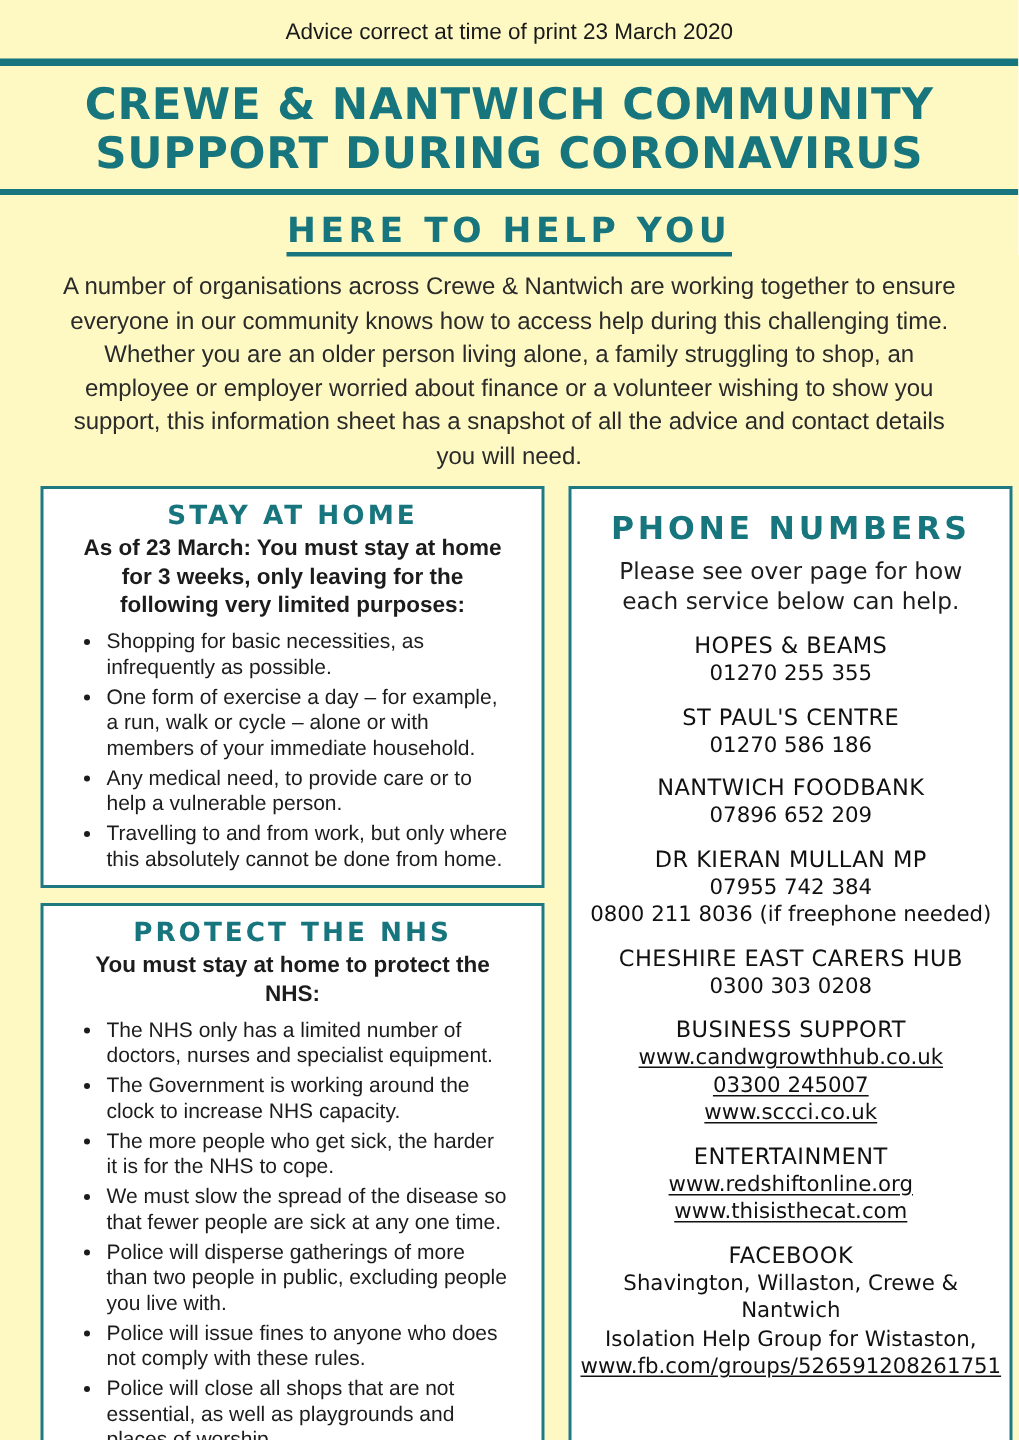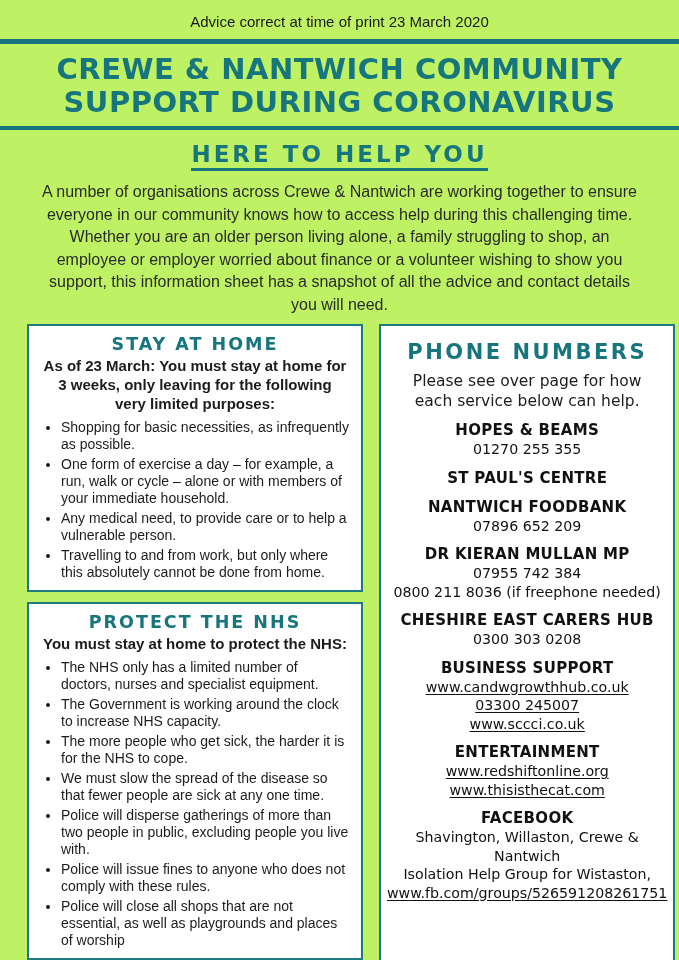--- a/index.html
+++ b/index.html
@@ -1,16 +1,16 @@
 <!DOCTYPE html>
 <html><head>
 <meta charset="utf-8">
 <style>
   html,body {margin:0; padding:0; background:#ffffff;}
-  .page {width:679px; height:960px; overflow:hidden; background:#bef264;
+  .page {width:679px; height:960px; overflow:hidden; background:#fef9c3;
          font-family:"Liberation Sans", sans-serif; color:#222; position:relative;}
 
   .notice {text-align:center; font-size:15px; padding-top:13px; color:#1a1a1a;}
   .bar {height:5px; background:#17757d; margin-top:9px;}
   .bar.second {height:4px; margin-top:7px;}
 
   .title {margin:9px 0 0; text-align:center; color:#17757d;
           font-family:"DejaVu Sans", sans-serif; font-weight:bold;
           font-size:29px; line-height:33px; letter-spacing:0.5px;}
   .tline {display:block;}
@@ -20,40 +20,40 @@
              font-weight:bold; font-size:23px; letter-spacing:3px;
              border-bottom:3px solid #17757d; padding-bottom:1px;}
 
   .intro {margin:10px 34px 8px; text-align:center; font-size:16px;
           line-height:22.5px; color:#2a2a2a;}
 
   .columns {display:flex; gap:16px; margin:4px 17px 0 27px; align-items:flex-start;}
   .left-col {width:336px; flex:none; display:flex; flex-direction:column; gap:10px;}
   .right-col {flex:1;}
 
-  .box {border:2px solid #1e7a80; background:#fff; padding:6px 12px; box-sizing:border-box;}
+  .box {border:2px solid #1e7a80; background:#fff; padding:6px 22px; box-sizing:border-box;}
 
   .box-heading {margin:2px 0; text-align:center; color:#17757d;
                 font-family:"DejaVu Sans", sans-serif; font-weight:bold;
                 font-size:17.5px; letter-spacing:2px;}
   .box-lead {margin:2px 2px 0; text-align:center; font-weight:bold;
              font-size:15px; line-height:19px; color:#1c1c1c;}
   .bullets {margin:6px 0 2px; padding-left:20px; font-size:14px;
             line-height:17px; color:#1c1c1c;}
   .bullets li {margin-bottom:3px;}
 
   .info-box {padding:6px 6px;}
   .info-heading {font-size:12.5px; letter-spacing:0.5px; margin:3px 0 2px;}
 
   .phone-box {height:646px; padding:10px 6px; font-family:"DejaVu Sans", sans-serif;}
   .phone-heading {font-size:21px; letter-spacing:2.5px; margin-top:4px;}
   .phone-note {margin:7px 18px 2px; text-align:center; font-size:15.5px;
                line-height:20px; color:#1c1c1c;}
   .phone-entry {margin-top:10px; text-align:center;}
-  .pn-name {font-weight:bold; font-size:15px; line-height:19px;
+  .pn-name {font-weight:normal; font-size:15px; line-height:19px;
             letter-spacing:0.3px; color:#111;}
   .pn-line {font-size:14.2px; line-height:18.5px; color:#111;}
   .u {text-decoration:underline; text-underline-offset:2px;}
 </style>
 </head>
 <body>
 
 <div class="page">
 
   <div class="notice">Advice correct at time of print 23 March 2020</div>
@@ -111,20 +111,21 @@
       <section class="box phone-box">
         <h2 class="box-heading phone-heading">PHONE NUMBERS</h2>
         <p class="phone-note">Please see over page for how each service below can help.</p>
         <div>
             <div class="phone-entry">
               <div class="pn-name">HOPES &amp; BEAMS</div>
               <div class="pn-line">01270 255 355</div>
             </div>
             <div class="phone-entry">
               <div class="pn-name">ST PAUL'S CENTRE</div>
+              <div class="pn-line">01270 586 186</div>
             </div>
             <div class="phone-entry">
               <div class="pn-name">NANTWICH FOODBANK</div>
               <div class="pn-line">07896 652 209</div>
             </div>
             <div class="phone-entry">
               <div class="pn-name">DR KIERAN MULLAN MP</div>
               <div class="pn-line">07955 742 384</div>
               <div class="pn-line">0800 211 8036 (if freephone needed)</div>
             </div>

